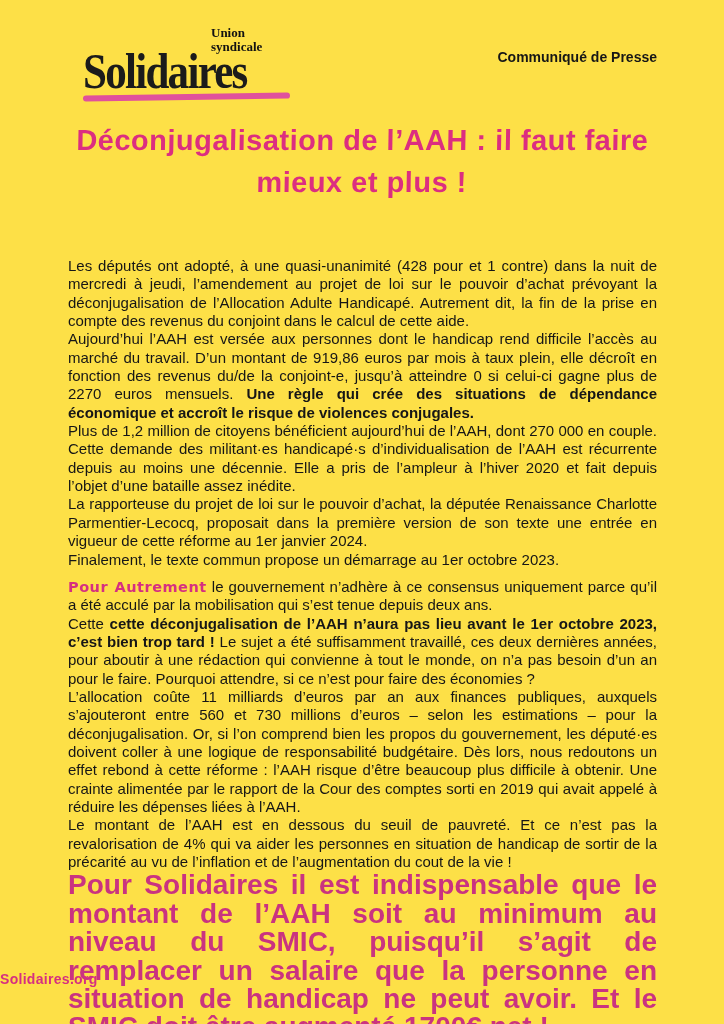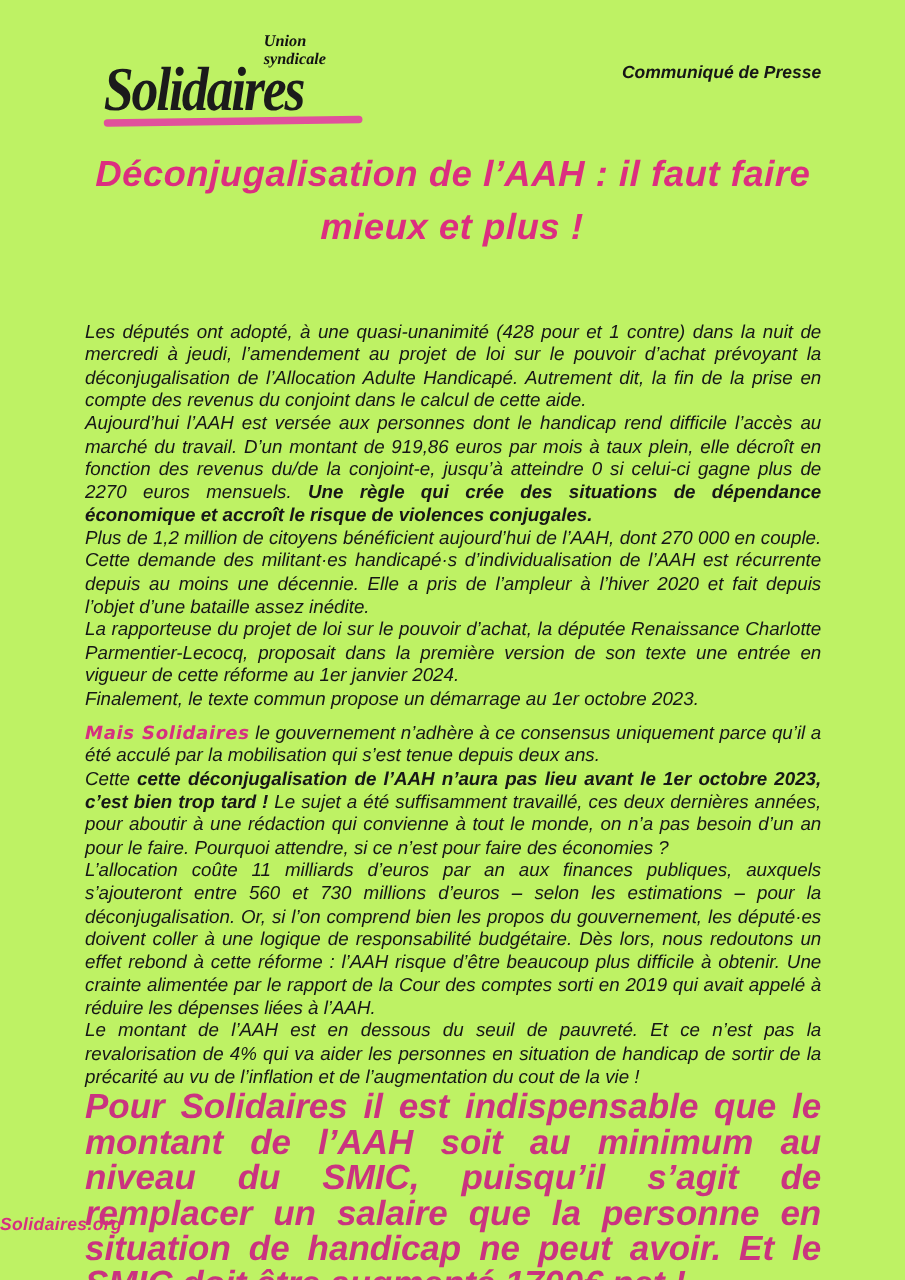--- a/index.html
+++ b/index.html
@@ -4,25 +4,24 @@
 <style>
   :root{
     --pink:#d62f80;
     --pink-underline:#e0519c;
     --ink:#161616;
   }
   html,body{margin:0;padding:0;background:#fff;}
   .page{
     position:relative;
     width:724px;height:1024px;
-    background:#bef264;
+    background:#fde047;
     font-family:"Liberation Sans", sans-serif;
     color:var(--ink);
     overflow:hidden;
-    font-style:italic;
   }
   
   .logo{position:absolute;left:83px;top:20px;width:210px;height:84px;}
   .logo-small{
     position:absolute;left:128px;top:6px;
     font-family:"Liberation Serif", serif;
     font-weight:bold;font-size:13px;line-height:13.5px;
     color:#121212;
   }
   .logo-small span{display:block;}
@@ -98,21 +97,21 @@
     <div>mieux et plus !</div>
   </div>
 
   <div class="content">
     <p>Les députés ont adopté, à une quasi-unanimité (428 pour et 1 contre) dans la nuit de mercredi à jeudi, l’amendement au projet de loi sur le pouvoir d’achat prévoyant la déconjugalisation de l’Allocation Adulte Handicapé. Autrement dit, la fin de la prise en compte des revenus du conjoint dans le calcul de cette aide.</p>
     <p><span>Aujourd’hui l’AAH est versée aux personnes dont le handicap rend difficile l’accès au marché du travail. D’un montant de 919,86 euros par mois à taux plein, elle décroît en fonction des revenus du/de la conjoint-e, jusqu’à atteindre 0 si celui-ci gagne plus de 2270 euros mensuels. </span><span class="bold">Une règle qui crée des situations de dépendance économique et accroît le risque de violences conjugales.</span></p>
     <p>Plus de 1,2 million de citoyens bénéficient aujourd’hui de l’AAH, dont 270 000 en couple. Cette demande des militant·es handicapé·s d’individualisation de l’AAH est récurrente depuis au moins une décennie. Elle a pris de l’ampleur à l’hiver 2020 et fait depuis l’objet d’une bataille assez inédite.</p>
     <p>La rapporteuse du projet de loi sur le pouvoir d’achat, la députée Renaissance Charlotte Parmentier-Lecocq, proposait dans la première version de son texte une entrée en vigueur de cette réforme au 1er janvier 2024.</p>
     <p>Finalement, le texte commun propose un démarrage au 1er octobre 2023.</p>
 
-    <p class="gap-before"><span class="marker">Mais Solidaires</span><span> le gouvernement n’adhère à ce consensus uniquement parce qu’il a été acculé par la mobilisation qui s’est tenue depuis deux ans.</span></p>
+    <p class="gap-before"><span class="marker">Pour Autrement</span><span> le gouvernement n’adhère à ce consensus uniquement parce qu’il a été acculé par la mobilisation qui s’est tenue depuis deux ans.</span></p>
     <p><span>Cette </span><span class="bold">cette déconjugalisation de l’AAH n’aura pas lieu avant le 1er octobre 2023, c’est bien trop tard !</span><span> Le sujet a été suffisamment travaillé, ces deux dernières années, pour aboutir à une rédaction qui convienne à tout le monde, on n’a pas besoin d’un an pour le faire. Pourquoi attendre, si ce n’est pour faire des économies ?</span></p>
     <p>L’allocation coûte 11 milliards d’euros par an aux finances publiques, auxquels s’ajouteront entre 560 et 730 millions d’euros – selon les estimations – pour la déconjugalisation. Or, si l’on comprend bien les propos du gouvernement, les député·es doivent coller à une logique de responsabilité budgétaire. Dès lors, nous redoutons un effet rebond à cette réforme : l’AAH risque d’être beaucoup plus difficile à obtenir. Une crainte alimentée par le rapport de la Cour des comptes sorti en 2019 qui avait appelé à réduire les dépenses liées à l’AAH.</p>
     <p>Le montant de l’AAH est en dessous du seuil de pauvreté. Et ce n’est pas la revalorisation de 4% qui va aider les personnes en situation de handicap de sortir de la précarité au vu de l’inflation et de l’augmentation du cout de la vie !</p>
 
     <p class="highlight">Pour Solidaires il est indispensable que le montant de l’AAH soit au minimum au niveau du SMIC, puisqu’il s’agit de remplacer un salaire que la personne en situation de handicap ne peut avoir. Et le SMIC doit être augmenté 1700€ net !</p>
   </div>
 
   <div class="footer">Solidaires.org</div>
 
 </div>

